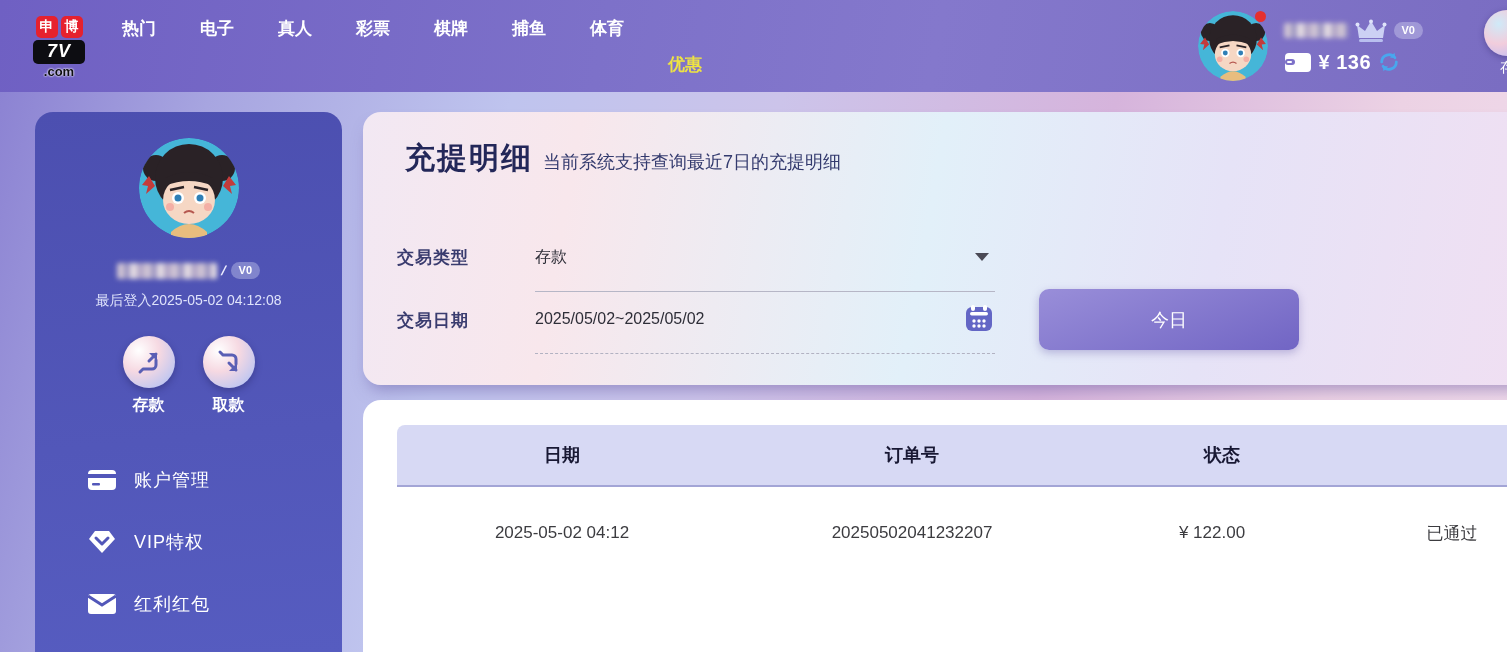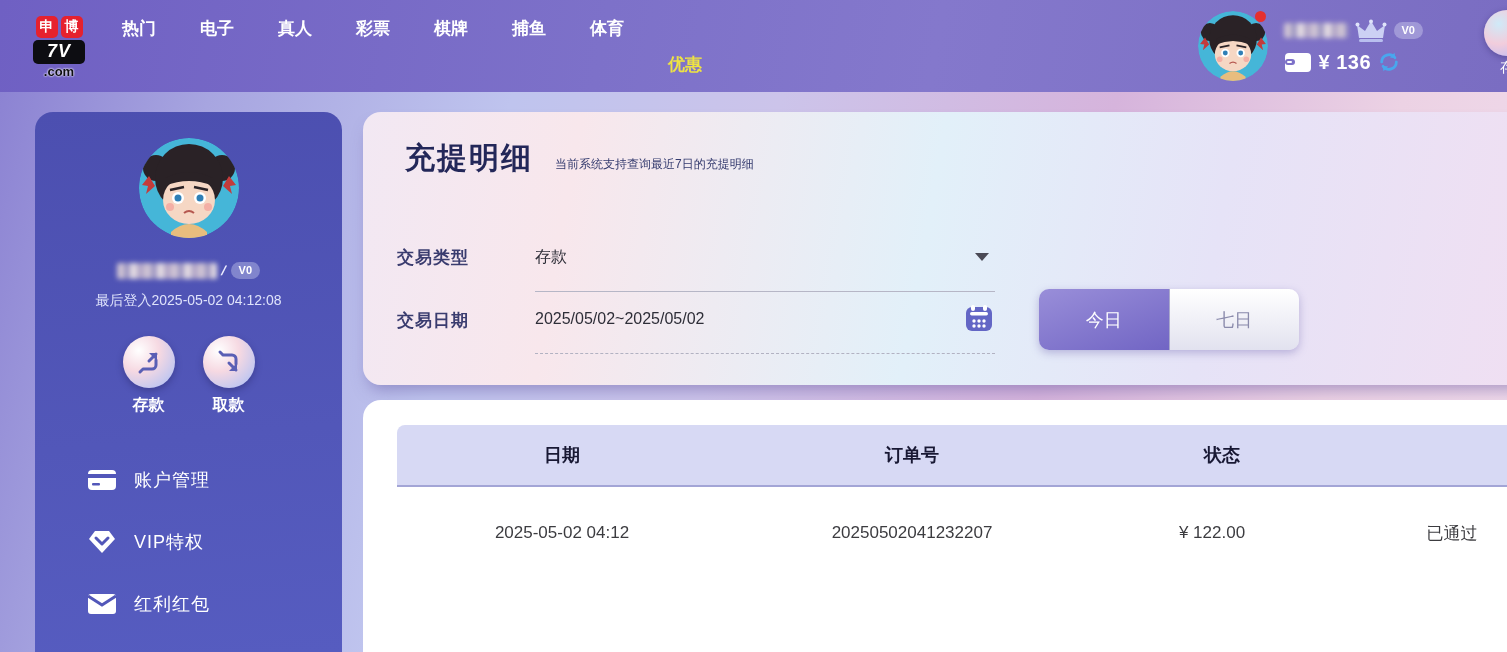--- a/index.html
+++ b/index.html
@@ -85,21 +85,21 @@
 
   
   .filter-card {
     position:absolute; left:363px; top:112px; width:1170px; height:273px;
     border-radius:18px;
     background:linear-gradient(100deg,#f2e8f3 0%,#f8e7ec 18%,#e2f0f9 48%,#e6e3f7 72%,#f0dff2 100%);
     box-shadow:0 10px 16px -6px rgba(96,82,158,.5);
   }
   .title-row { position:absolute; left:34px; top:26px; display:flex; align-items:baseline; gap:10px; }
   .page-title { font-size:30px; font-weight:bold; color:#232759; letter-spacing:2px;margin-left:8px; }
-  .page-subtitle { font-size:12px; color:#333a6e; font-weight:500;margin-left:12px; }
+  .page-subtitle { font-size:18px; color:#333a6e; font-weight:500; }
   .form-label { position:absolute; left:34px; font-size:17px; color:#3a3c6f; font-weight:600; letter-spacing:1px; }
   .form-value { position:absolute; left:172px; font-size:16px; color:#2e2e38; }
   .caret-down {
     position:absolute; left:612px; top:141px;
     width:0; height:0; border-left:7px solid transparent; border-right:7px solid transparent; border-top:8px solid #4a4a55;
   }
   .u-line { position:absolute; left:172px; width:460px; height:0; }
   .u-line.solid { top:179px; border-top:1px solid #b6b6c6; }
   .u-line.dotted { top:241px; border-top:1px dashed #b2b2c2; }
   .calendar-btn { position:absolute; left:602px; top:192px; width:28px; height:28px; cursor:pointer; }
@@ -310,21 +310,20 @@
         <circle cx="19" cy="17" r="1.7" fill="#fff"></circle>
       <circle cx="9" cy="22" r="1.7" fill="#fff"></circle>
         <circle cx="14" cy="22" r="1.7" fill="#fff"></circle>
         <circle cx="19" cy="22" r="1.7" fill="#fff"></circle>
     </svg>
   </div>
   <div class="u-line dotted"></div>
 
   <div class="range-tabs">
     <div class="range-tab active">今日</div>
-    <div class="range-tab">七日</div>
   </div>
 </section>
 
 <section class="table-card">
   <div class="tbl-header">
     <div class="cell c0">日期</div>
     <div class="cell c1">订单号</div>
     <div class="cell c3">状态</div>
   </div>
   <div class="tbl-row">

